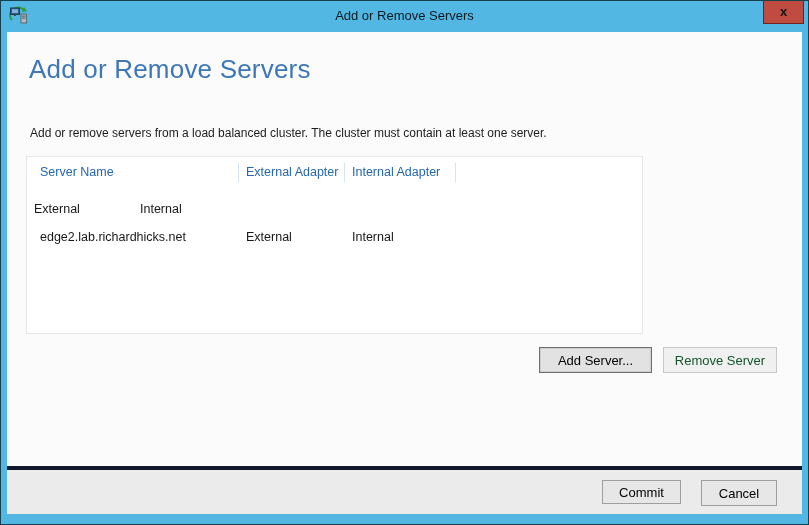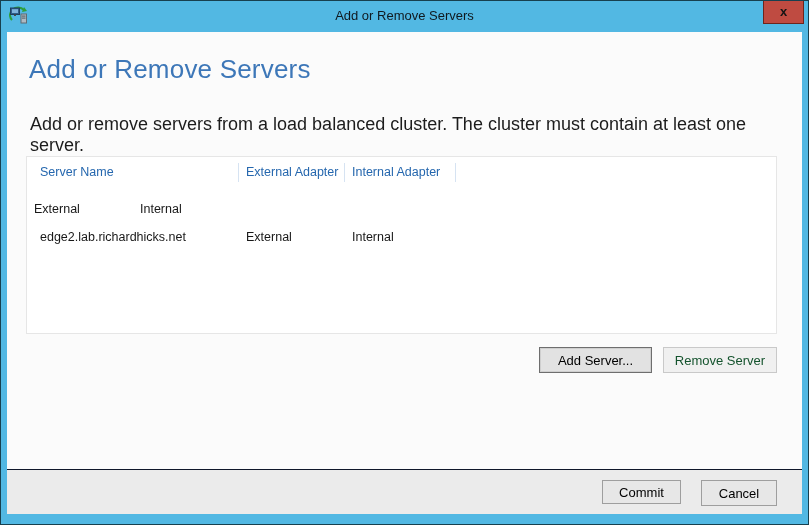--- a/index.html
+++ b/index.html
@@ -25,25 +25,25 @@
   
   .dialog{
     position:absolute;left:6px;right:6px;top:31px;bottom:10px;
     background:#FBFBFB;
   }
   .page-title{
     position:absolute;left:22px;top:22px;font-size:26px;font-weight:300;
     color:#3D77B8;letter-spacing:0.2px;
   }
   .page-description{
-    position:absolute;left:23px;top:82px;font-size:18px;color:#1c1c1c;
+    position:absolute;left:23px;top:94px;font-size:12px;color:#1c1c1c;
   }
   
   .server-list{
-    position:absolute;left:19px;top:124px;width:751px;height:178px;
+    position:absolute;left:19px;top:124px;width:617px;height:178px;
     background:#ffffff;border:1px solid #E6E6E6;box-sizing:border-box;
   }
   .list-header{display:flex;height:30px;align-items:center;}
   .hcell{
     position:relative;box-sizing:border-box;height:100%;
     display:flex;align-items:center;
     font-size:12.5px;color:#2567AE;
   }
   .hcell::after{
     content:"";position:absolute;right:0;top:6px;bottom:5px;width:1px;
@@ -66,21 +66,21 @@
     background:#E2E2E2;border:1px solid #6E6E6E;
     box-shadow:inset 0 0 0 1px #cfcfcf;
   }
   .remove-server-button{
     position:absolute;left:656px;top:315px;width:114px;height:26px;
     background:#F0F0F0;border:1px solid #C9C9C9;color:#14532d;cursor:default;
   }
   
   .footer{
     position:absolute;left:0;right:0;bottom:0;height:44px;
-    background:#EBEBEB;border-top:1px solid #0f172a;
+    background:#EBEBEB;border-top:4px solid #0f172a;
   }
   .commit-button{
     position:absolute;left:595px;top:10px;width:79px;height:24px;
     background:#E7E7E7;border:1px solid #9E9E9E;
   }
   .cancel-button{
     position:absolute;left:694px;top:10px;width:76px;height:26px;
     background:#E7E7E7;border:1px solid #9E9E9E;
   }
 </style>

